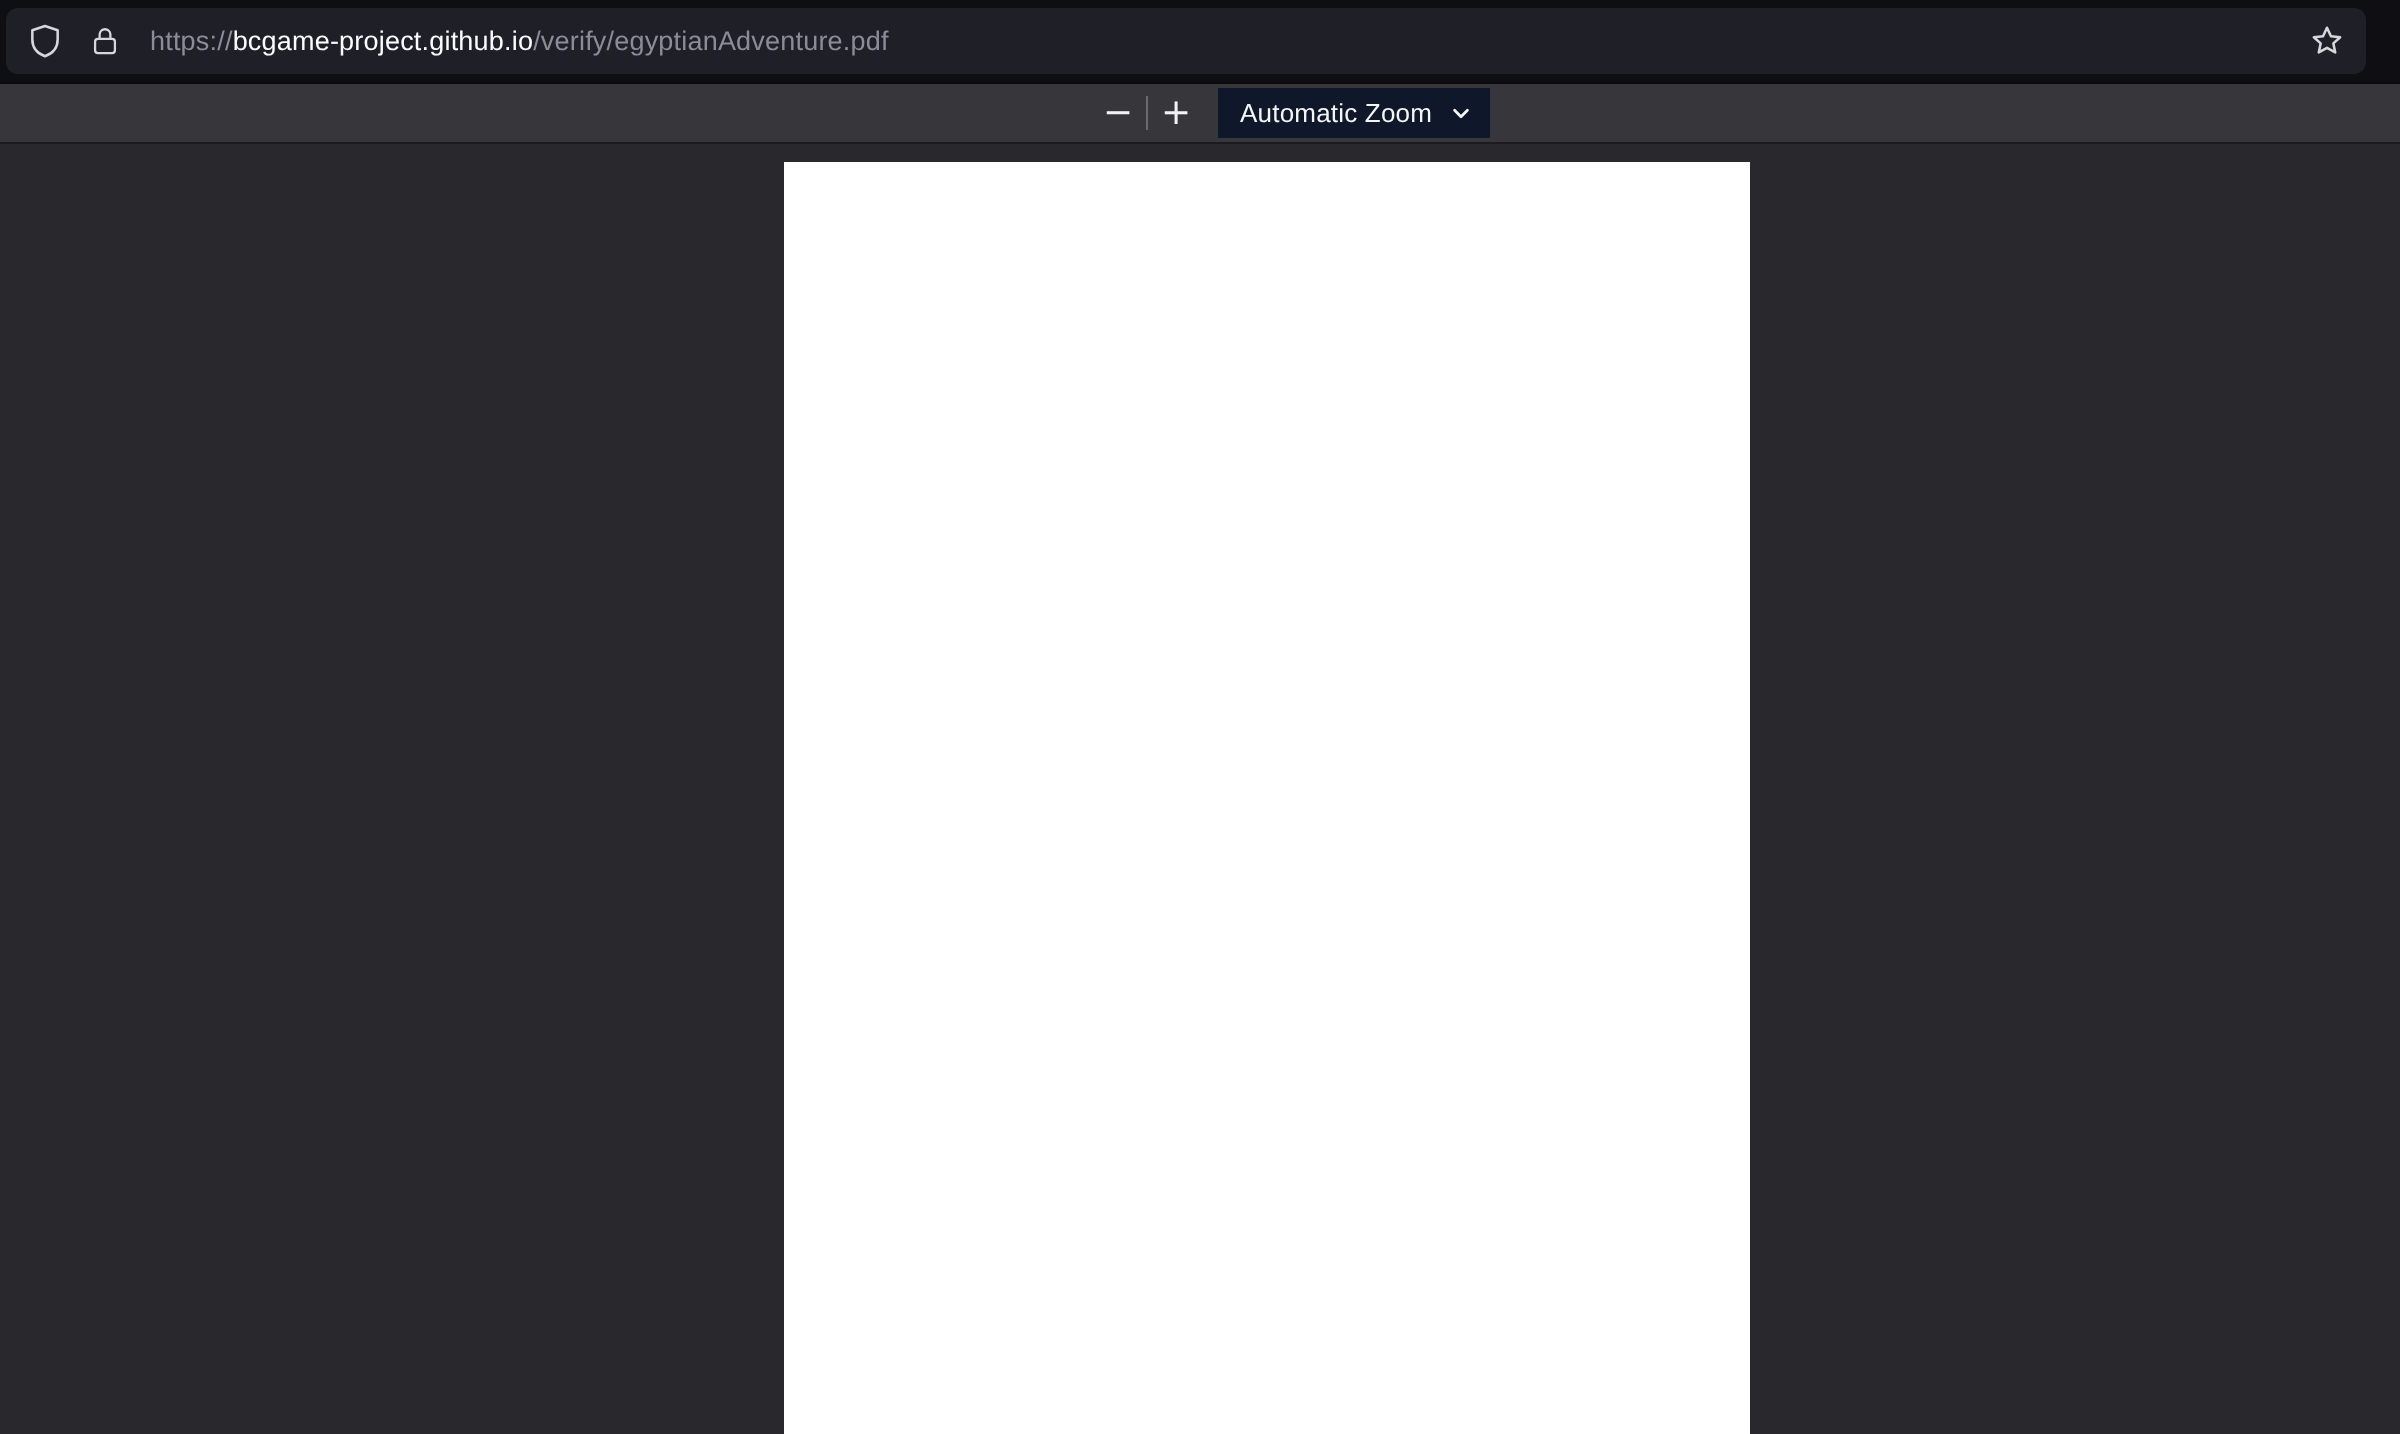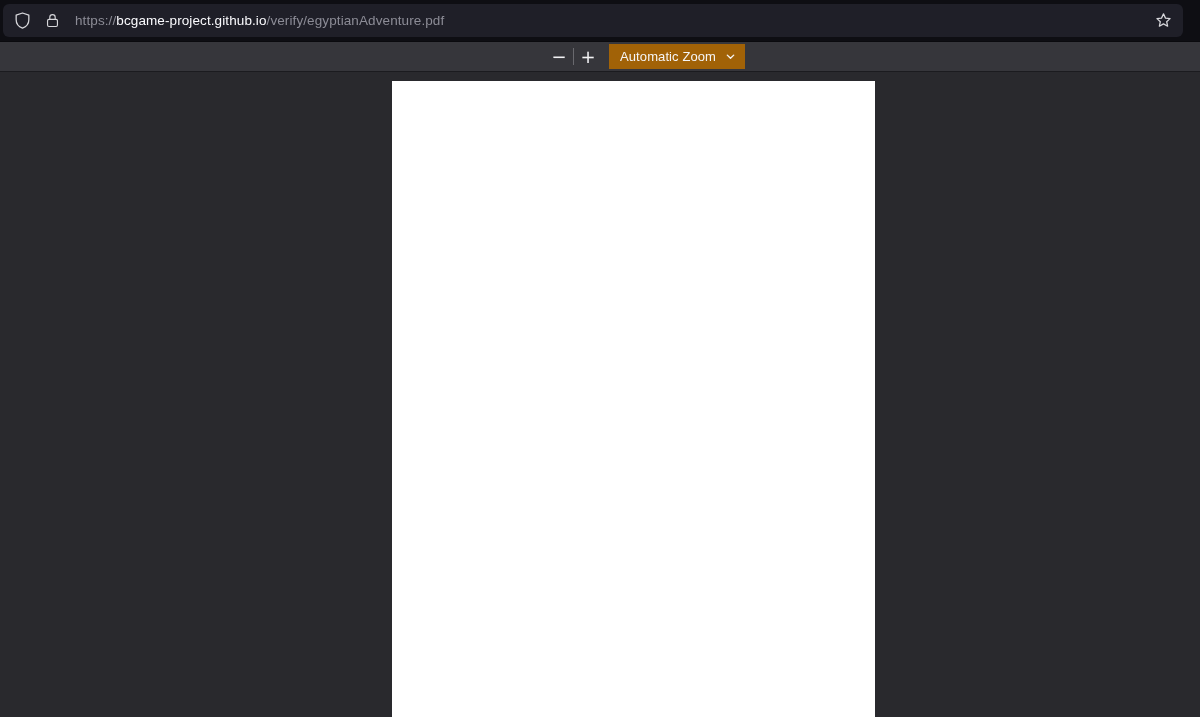--- a/index.html
+++ b/index.html
@@ -75,21 +75,21 @@
   }
   .tb-divider {
     width: 1px; height: 17px;
     background: #69696e;
     margin: 0 1px;
     flex: 0 0 auto;
   }
   .scale-select {
     margin-left: 8px;
     width: 136px; height: 25px;
-    background: #a16207;
+    background: #0f172a;
     display: flex;
     align-items: center;
     padding: 0 9px 0 11px;
     color: #f5f5f6;
     font-size: 13px;
   }
   .scale-select .scale-label {
     flex: 1 1 auto;
     white-space: nowrap;
     letter-spacing: 0.1px;

